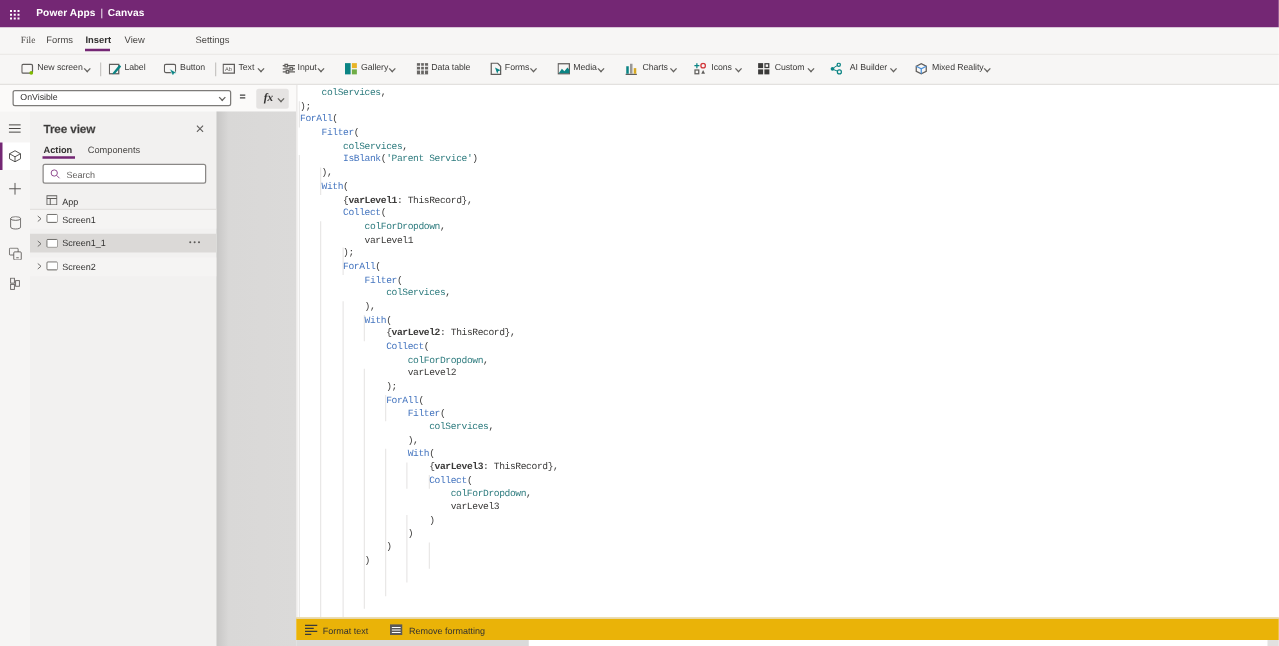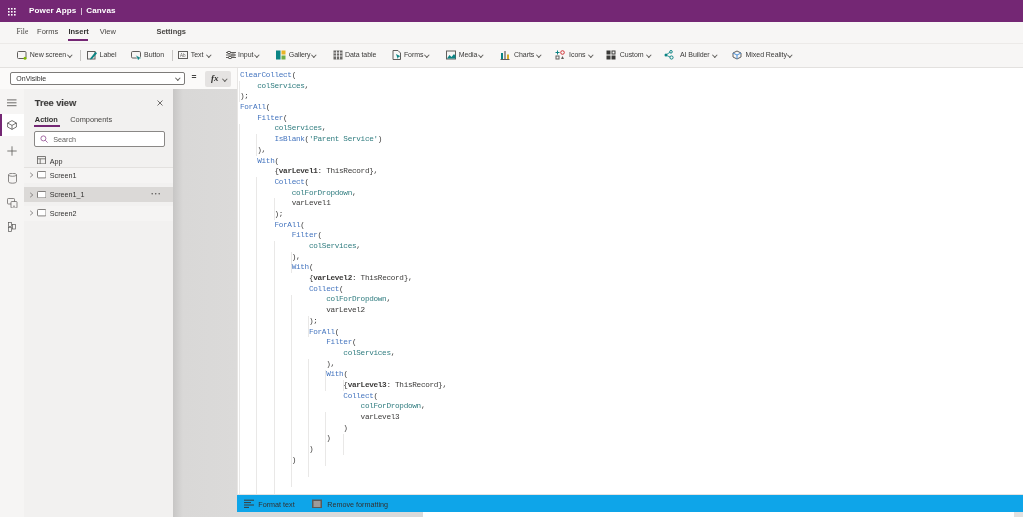--- a/index.html
+++ b/index.html
@@ -21,39 +21,39 @@
 #panel{position:absolute;left:24px;top:89px;width:148.5px;height:428px;background:#f2f1f0;}
 #strip{position:absolute;left:172.5px;top:89px;width:64px;height:428px;background:linear-gradient(to right,#c7c6c5 0px,#d9d8d7 10px,#dbdad9 100%)}
 #editor{position:absolute;left:236.5px;top:67.5px;width:786.5px;height:426.5px;background:#fff;border-left:1px solid #e7e5e3;overflow:hidden}
 #code{position:absolute;left:0;top:0;font-family:"Liberation Mono",monospace;font-size:7.7px;letter-spacing:-0.307px;color:#3b3a39}
 .cl{height:10.7px;line-height:10.7px;white-space:pre}
 .b{color:#4575bf}
 .t{color:#2f7c7f}
 .k{font-weight:bold}
 .bu{color:#4575bf;box-shadow:0 1px 0 #9db9dd}
 .g{position:absolute;width:1px;background:#e9e8e7}
-#fmtbar{position:absolute;left:236.5px;top:493.5px;width:786.5px;height:18px;background:#0ea5e9;border-top:1px solid #e5e3e1}
+#fmtbar{position:absolute;left:236.5px;top:493.5px;width:786.5px;height:18px;background:#eab308;border-top:1px solid #e5e3e1}
 #fmtbar .t1{position:absolute;left:21.8px;top:5.2px;font-size:7.2px;color:#323130}
 #fmtbar .t2{position:absolute;left:90.8px;top:5.2px;font-size:7.2px;color:#323130}
 #corner{position:absolute;left:1014px;top:511.5px;width:9px;height:5.5px;background:#e2e1e0}
 .treerow{position:absolute;left:24px;width:148.5px;height:15px}
 .trtxt{position:absolute;left:25.8px;top:3.2px;font-size:7.2px;color:#323130}
 svg{display:block}
 </style></head>
 <body>
 <div id="top">
     <div class="brand"><span>Power Apps</span><span style="margin:0 3.5px 0 4px;font-weight:normal">|</span><span>Canvas</span></div>
   </div>
 <div id="menu">
     <div class="mi" style="left:16.6px;font-family:Liberation Serif, serif;">File</div>
     <div class="mi" style="left:37.1px;">Forms</div>
     <div class="mi" style="left:68.4px;font-weight:bold;color:#323130">Insert</div>
     <div class="mi" style="left:99.7px;">View</div>
     <div class="mi" style="left:126.1px;margin-top:44px;">Action</div>
-    <div class="mi" style="left:156.4px;font-weight:bold;">Settings</div>
+    <div class="mi" style="left:156.4px;">Settings</div>
     <div class="abs" style="left:68.4px;top:17.3px;width:19.2px;height:2px;background:#742774"></div>
   </div>
 <div id="tools">
     <div class="ti" style="left:29.8px">
       <span class="lbl">New screen</span>
     </div>
     <i class="chev" style="left:67.7px;top:8.5px"></i>
     <div class="ti" style="left:99.6px">
       <span class="lbl">Label</span>
     </div>
@@ -129,21 +129,20 @@
 <div class="g" style="left:37.2px;top:173.7px;height:252.8px"></div>
 <div class="g" style="left:54.4px;top:184.4px;height:21.4px"></div>
 <div class="g" style="left:54.4px;top:227.2px;height:192.6px"></div>
 <div class="g" style="left:71.7px;top:248.6px;height:21.4px"></div>
 <div class="g" style="left:71.7px;top:291.4px;height:117.7px"></div>
 <div class="g" style="left:88.9px;top:302.1px;height:21.4px"></div>
 <div class="g" style="left:88.9px;top:344.9px;height:53.5px"></div>
 <div class="g" style="left:106.2px;top:312.8px;height:10.7px"></div>
 <div class="g" style="left:106.2px;top:366.3px;height:21.4px"></div>
 <div id="code" style="top:2.5px;left:3.5px">
-<div class="cl"><span class="b">ClearCollect</span>(</div>
       <div class="cl">    <span class="t">colServices</span>,</div>
       <div class="cl">);</div>
       <div class="cl"><span class="b">ForAll</span>(</div>
       <div class="cl">    <span class="b">Filter</span>(</div>
       <div class="cl">        <span class="t">colServices</span>,</div>
       <div class="cl">        <span class="b">IsBlank</span>(<span class="t">'Parent Service'</span>)</div>
       <div class="cl">    ),</div>
       <div class="cl">    <span class="b">With</span>(</div>
       <div class="cl">        {<span class="k">varLevel1</span>: ThisRecord},</div>
       <div class="cl">        <span class="b">Collect</span>(</div>

